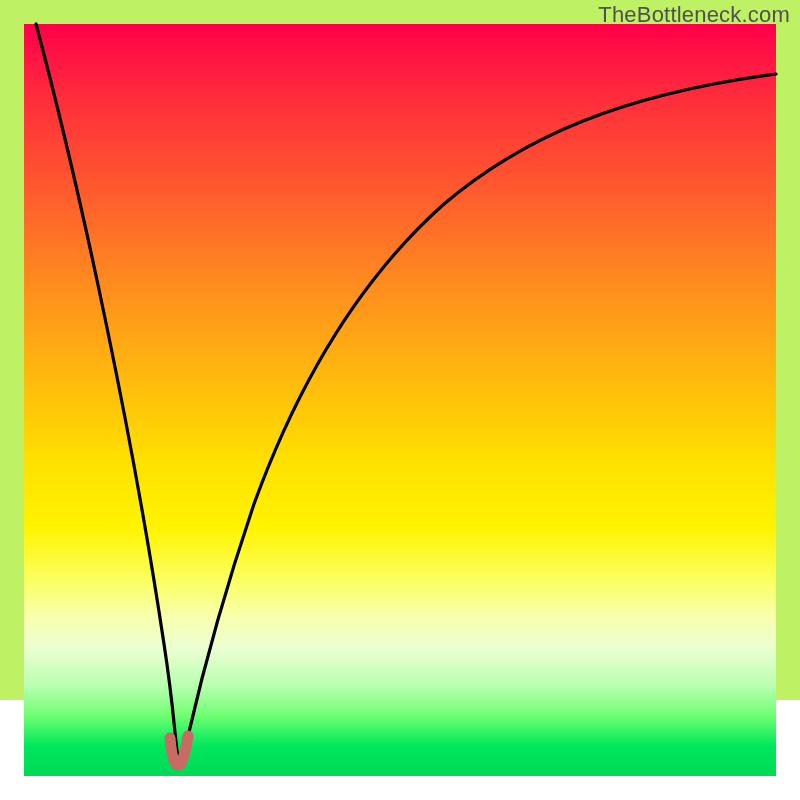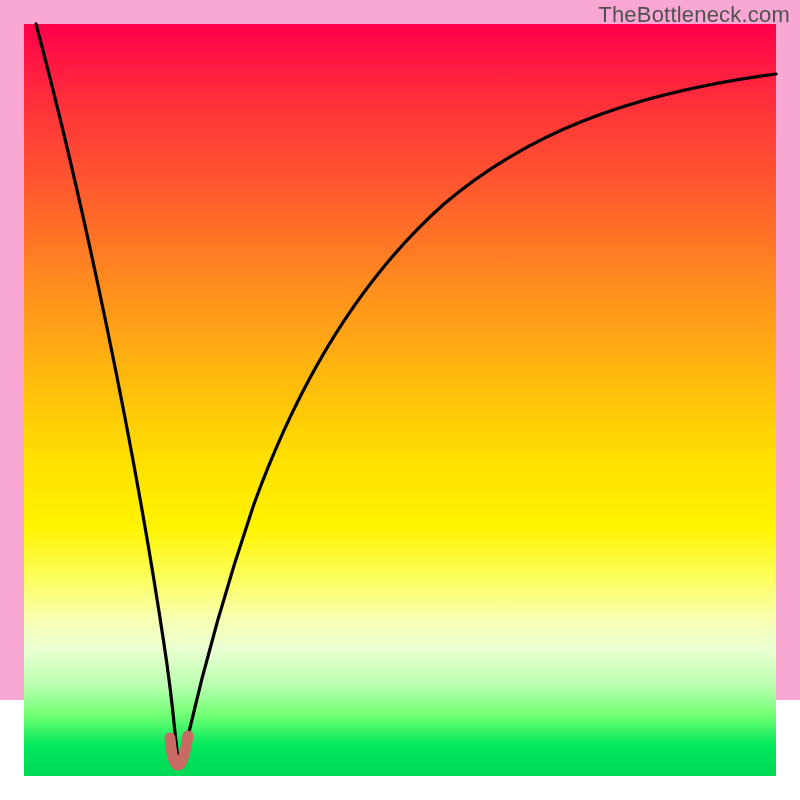--- a/index.html
+++ b/index.html
@@ -1,16 +1,16 @@
 <!DOCTYPE html>
 <html><head>
 <meta charset="utf-8">
 <style>
 html,body{margin:0;padding:0;width:800px;height:800px;overflow:hidden;background:#fff;font-family:Arial,Helvetica,sans-serif}
-.frame{position:relative;width:800px;height:700px;background:#f9a8d4}
+.frame{position:relative;width:800px;height:700px;background:#bef264}
 .plot{position:absolute;left:24px;top:24px;width:752px;height:752px;background:linear-gradient(to bottom,
   #ff004a 0%,
   #ff2e3b 10%,
   #ff5a2e 22%,
   #ff8a1f 34%,
   #ffb60f 46%,
   #ffe000 58%,
   #fff400 67%,
   #fcff62 74%,
   #f8ffb0 79%,

